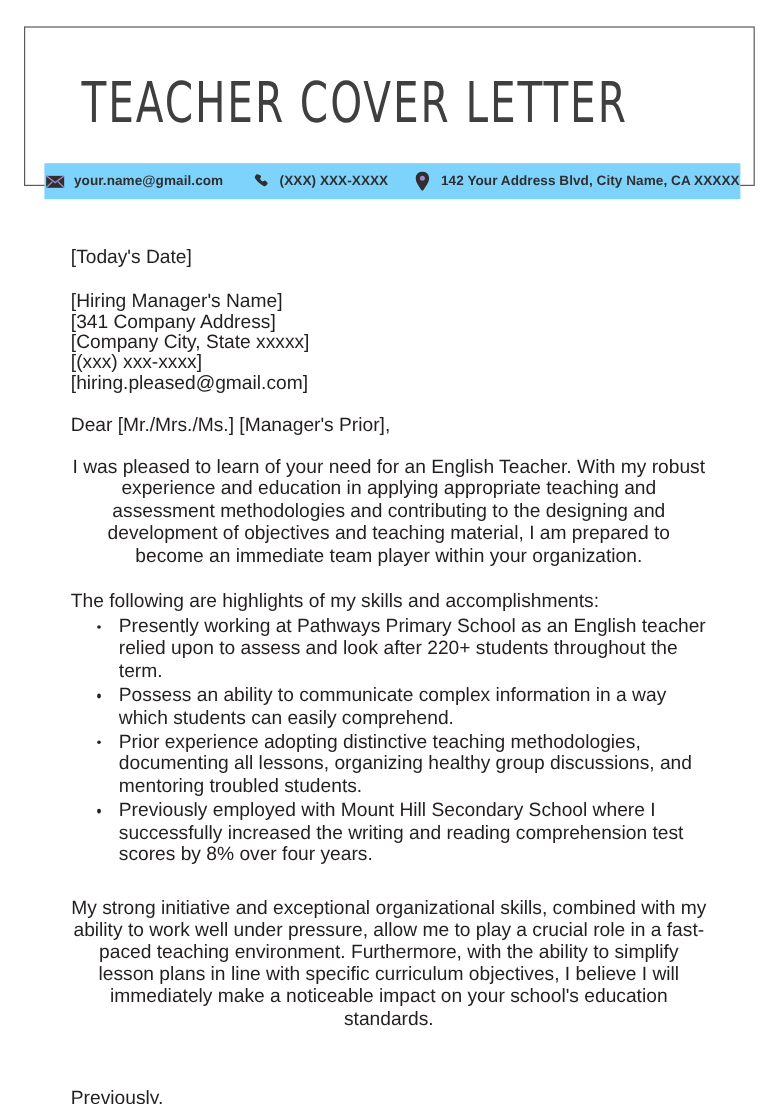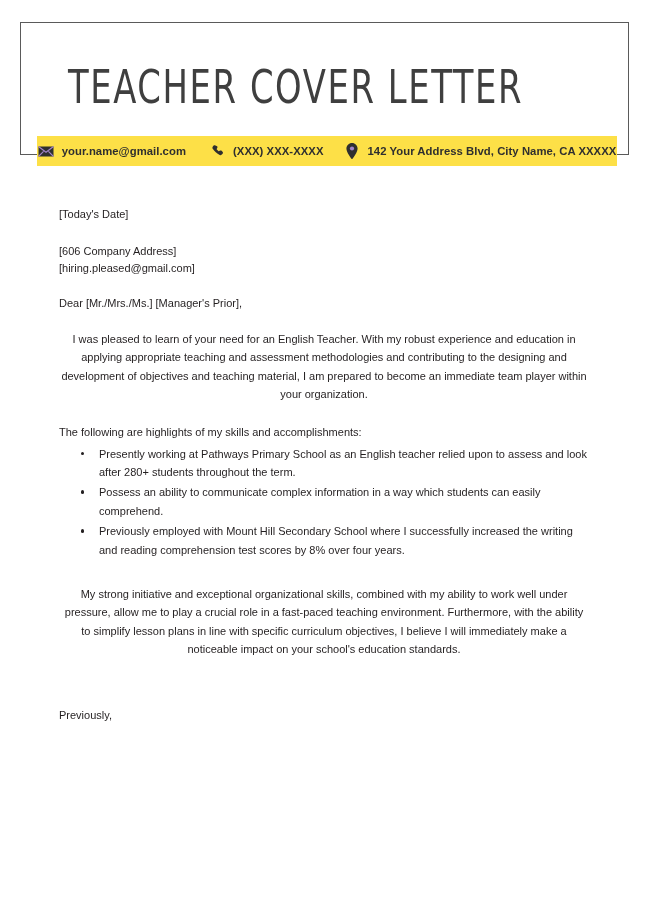--- a/index.html
+++ b/index.html
@@ -55,21 +55,21 @@
     transform: scaleX(0.80);
     transform-origin: center center;
   }
 
   .contact-bar {
     position: absolute;
     left: 37px;
     top: 136px;
     width: 580px;
     height: 30px;
-    background: #fde047;
+    background: #7dd3fc;
     display: flex;
     align-items: center;
     justify-content: center;
     gap: 0px;
   }
   .contact-item {
     display: flex;
     align-items: center;
     white-space: nowrap;
   }
@@ -96,21 +96,21 @@
   
   .letter {
     position: absolute;
     left: 59px;
     top: 206px;
     width: 530px;
   }
   .line,
   .para,
   .bullet-text {
-    font-size: 11px;
+    font-size: 16px;
     color: #231f20;
     letter-spacing: 0.0px;
   }
   .line {
     line-height: 17px;
   }
   .gap-20 { height: 20px; }
   .gap-18 { height: 18px; }
   .gap-24 { height: 24px; }
 
@@ -195,47 +195,54 @@
   </div>
 </div>
 
 <div class="letter">
 
   <div class="line">[Today's Date]</div>
 
   <div class="gap-20"></div>
 
   <div>
-    <div class="line">[606 Company Address]</div>
+    <div class="line">[Hiring Manager's Name]</div>
+    <div class="line">[341 Company Address]</div>
+    <div class="line">[Company City, State xxxxx]</div>
+    <div class="line">[(xxx) xxx-xxxx]</div>
     <div class="line">[hiring.pleased@gmail.com]</div>
   </div>
 
   <div class="gap-18"></div>
 
   <div class="line">Dear [Mr./Mrs./Ms.] [Manager's Prior],</div>
 
   <div class="gap-18"></div>
 
   <p class="para">I was pleased to learn of your need for an English Teacher. With my robust experience and education in applying appropriate teaching and assessment methodologies and contributing to the designing and development of objectives and teaching material, I am prepared to become an immediate team player within your organization.</p>
 
   <div class="gap-20"></div>
 
   <div class="line">The following are highlights of my skills and accomplishments:</div>
 
   <ul class="bullets">
     <li>
       <span class="bullet-dot"></span>
-      <span class="bullet-text">Presently working at Pathways Primary School as an English teacher relied upon to assess and look after 280+ students throughout the term.</span>
+      <span class="bullet-text">Presently working at Pathways Primary School as an English teacher relied upon to assess and look after 220+ students throughout the term.</span>
     </li>
     <li>
       <span class="bullet-dot"></span>
       <span class="bullet-text">Possess an ability to communicate complex information in a way which students can easily comprehend.</span>
     </li>
     <li>
       <span class="bullet-dot"></span>
+      <span class="bullet-text">Prior experience adopting distinctive teaching methodologies, documenting all lessons, organizing healthy group discussions, and mentoring troubled students.</span>
+    </li>
+    <li>
+      <span class="bullet-dot"></span>
       <span class="bullet-text">Previously employed with Mount Hill Secondary School where I successfully increased the writing and reading comprehension test scores by 8% over four years.</span>
     </li>
   </ul>
 
   <div class="gap-24"></div>
 
   <p class="para">My strong initiative and exceptional organizational skills, combined with my ability to work well under pressure, allow me to play a crucial role in a fast-paced teaching environment. Furthermore, with the ability to simplify lesson plans in line with specific curriculum objectives, I believe I will immediately make a noticeable impact on your school's education standards.</p>
 
   <div class="gap-24"></div>
 

